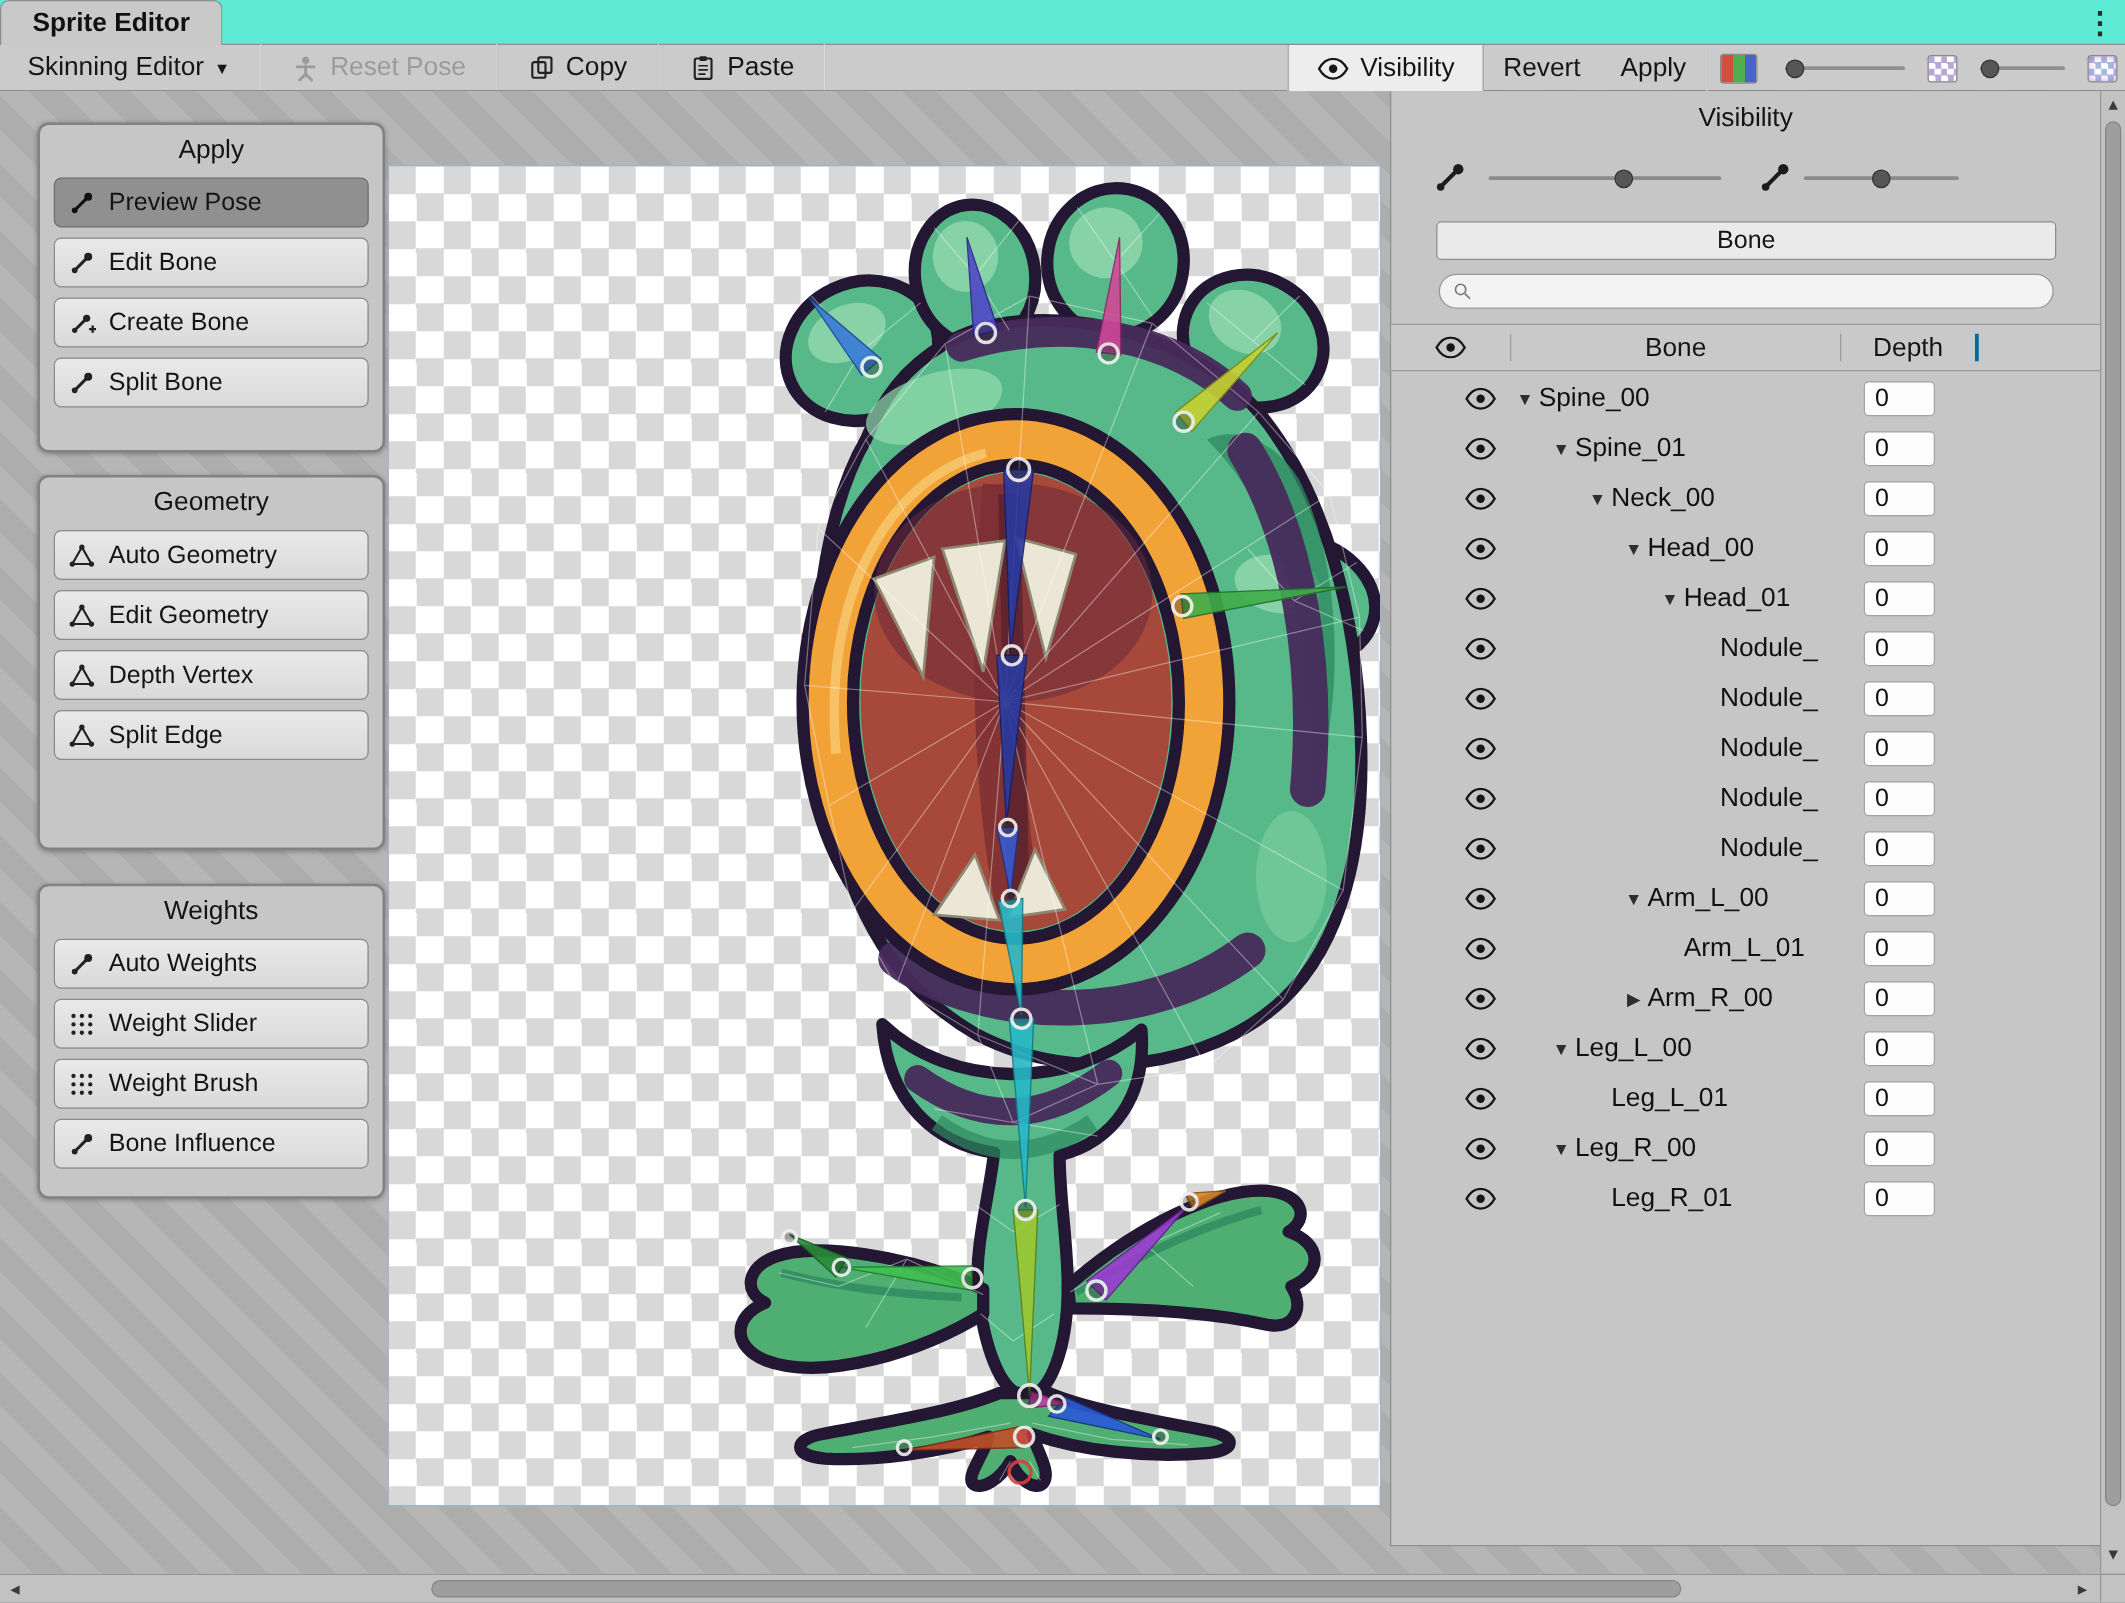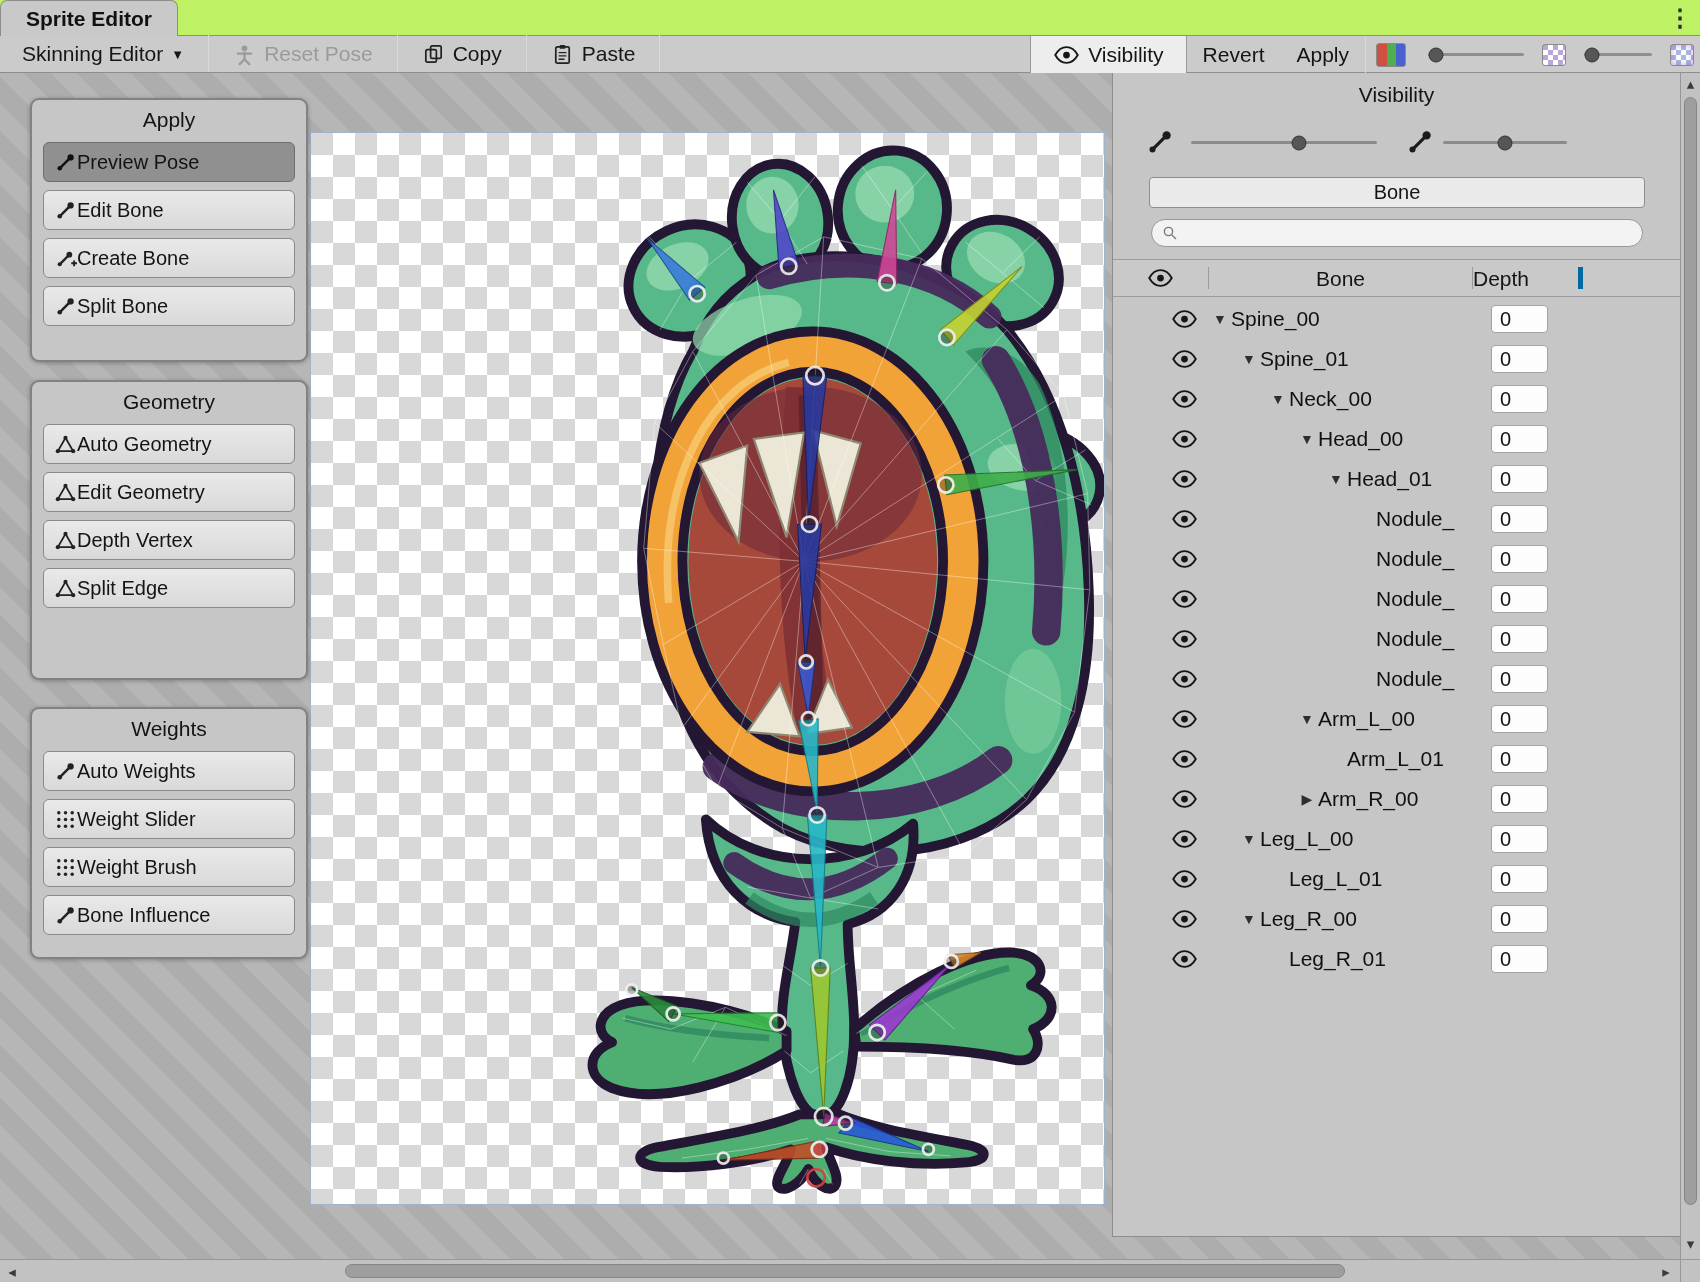--- a/index.html
+++ b/index.html
@@ -1,20 +1,20 @@
 <!DOCTYPE html>
 <html><head>
 <meta charset="utf-8">
 <style>
   html,body{margin:0;padding:0;background:#8f8f8f;font-family:"Liberation Sans",sans-serif;}
   *{box-sizing:border-box;-webkit-user-select:none;user-select:none;}
   .app{position:relative;width:1700px;height:1282px;background:#c7c7c7;overflow:hidden;color:#151515;}
 
   
-  .tabstrip{position:absolute;left:0;top:0;width:1700px;height:36px;background:#bef264;border-bottom:1px solid #8d8d8d;}
+  .tabstrip{position:absolute;left:0;top:0;width:1700px;height:36px;background:#5eead4;border-bottom:1px solid #8d8d8d;}
   .tab{position:absolute;left:0;top:0;width:178px;height:36px;background:#c9c9c9;border:1px solid #8d8d8d;border-bottom:none;border-radius:7px 7px 0 0;display:flex;align-items:center;justify-content:center;font-size:21px;font-weight:bold;color:#111;}
   .kebab{position:absolute;right:8px;top:0;height:36px;display:flex;align-items:center;font-size:24px;font-weight:bold;color:#2c2c2c;letter-spacing:0;}
 
   
   .toolbar{position:absolute;left:0;top:36px;width:1700px;height:37px;background:#cbcbcb;border-bottom:1px solid #8d8d8d;display:flex;align-items:stretch;}
   .tb-left{display:flex;align-items:flex-end;padding-left:12px;gap:14px;}
   .tb-item{display:flex;align-items:center;gap:8px;font-size:21px;color:#161616;padding:0 10px;height:100%;}
   .tb-item.disabled{color:#9b9b9b;}
   .tb-sep{width:1px;height:37px;background:#a2a2a2;border-right:1px solid #d9d9d9;}
   .tb-right{position:absolute;right:0;top:0;height:37px;display:flex;align-items:center;}
@@ -29,40 +29,40 @@
 
   
   .main{position:absolute;left:0;top:73px;width:1700px;height:1186px;background:repeating-linear-gradient(45deg,#b6b6b6 0 19px,#adadad 19px 38px);}
 
   .canvas{position:absolute;left:310px;top:59px;width:795px;height:1073px;background:repeating-conic-gradient(#ffffff 0% 25%,#d8d8d8 0% 50%);background-size:44px 44px;border:1px solid #9db4cc;}
   .canvas svg{position:absolute;left:0;top:0;width:100%;height:100%;}
 
   
   .tpanel{position:absolute;left:30px;width:278px;background:#c6c6c6;border:2px solid #828282;border-radius:9px;box-shadow:0 1px 4px rgba(0,0,0,.28);padding:6px 11px 10px 11px;}
   .tpanel .ptitle{text-align:center;font-size:21px;color:#141414;margin:2px 0 10px 0;}
-  .pbtn{position:relative;display:flex;align-items:center;height:40px;margin-bottom:8px;background:linear-gradient(#e9e9e9,#d9d9d9);border:1px solid #8a8a8a;border-radius:6px;padding-left:10px;font-size:20px;color:#141414;}
+  .pbtn{position:relative;display:flex;align-items:center;height:40px;margin-bottom:8px;background:linear-gradient(#e9e9e9,#d9d9d9);border:1px solid #8a8a8a;border-radius:6px;padding-left:10px;gap:10px;font-size:20px;color:#141414;}
   .pbtn.sel{background:#909090;border-color:#6d6d6d;}
   .pbtn:last-child{margin-bottom:0;}
   .ic{display:inline-block;}
   .ic22{width:23px;height:23px;color:#222;}
   .pbtn.sel .ic22{color:#101010;}
 
   
   .vis{position:absolute;left:1112px;top:0;width:568px;height:1164px;background:#c6c6c6;border-left:1px solid #8d8d8d;border-bottom:1px solid #8d8d8d;}
   .vis-title{text-align:center;font-size:21px;margin-top:10px;color:#141414;}
   .vis-sliders{position:absolute;left:0;top:52px;width:100%;height:34px;}
   .bone-ic{position:absolute;width:30px;height:30px;color:#1c1c1c;top:2px;}
   .vtrack{position:absolute;top:16px;height:3px;background:#8b8b8b;border-radius:2px;}
   .vis-tab{position:absolute;left:36px;top:104px;width:496px;height:31px;background:#eaeaea;border:1px solid #8d8d8d;border-radius:4px;display:flex;align-items:center;justify-content:center;font-size:20px;}
   .vis-search{position:absolute;left:38px;top:146px;width:492px;height:28px;background:#f3f3f3;border:1px solid #989898;border-radius:14px;display:flex;align-items:center;padding-left:9px;}
   .vis-search input{border:none;background:transparent;outline:none;font-size:18px;width:430px;font-family:"Liberation Sans",sans-serif;}
   .vhead{position:absolute;left:0;top:186px;width:100%;height:38px;background:#c9c9c9;border-top:1px solid #9b9b9b;border-bottom:1px solid #9b9b9b;display:flex;align-items:center;font-size:21px;}
   .hcol-eye{width:96px;display:flex;justify-content:center;border-right:1px solid #9b9b9b;height:60%;align-items:center;}
   .hcol-bone{width:264px;text-align:center;border-right:1px solid #9b9b9b;height:60%;line-height:23px;}
-  .hcol-depth{width:110px;border-right:5px solid #0369a1;height:60%;line-height:23px;}
+  .hcol-depth{width:110px;text-align:center;border-right:3px solid #0369a1;height:60%;line-height:23px;}
   .vrows{position:absolute;left:0;top:226px;width:100%;}
   .vrow{position:relative;display:flex;align-items:center;height:40px;}
   .vrow .eye{margin-left:58px;width:38px;display:flex;align-items:center;color:#161616;}
   .eye-ic{width:27px;height:18px;}
   .arrow{width:22px;text-align:center;font-size:14px;color:#2e2e2e;}
   .bname{font-size:21px;color:#111;}
   .depth{position:absolute;left:378px;top:6px;width:57px;height:28px;border:1px solid #a3a3a3;border-radius:4px;background:#fdfdfd;font-size:20px;padding-left:8px;font-family:"Liberation Sans",sans-serif;color:#111;}
 
   
   .vscroll{position:absolute;left:1680px;top:0;width:20px;height:1186px;background:#c2c2c2;border-left:1px solid #979797;}

